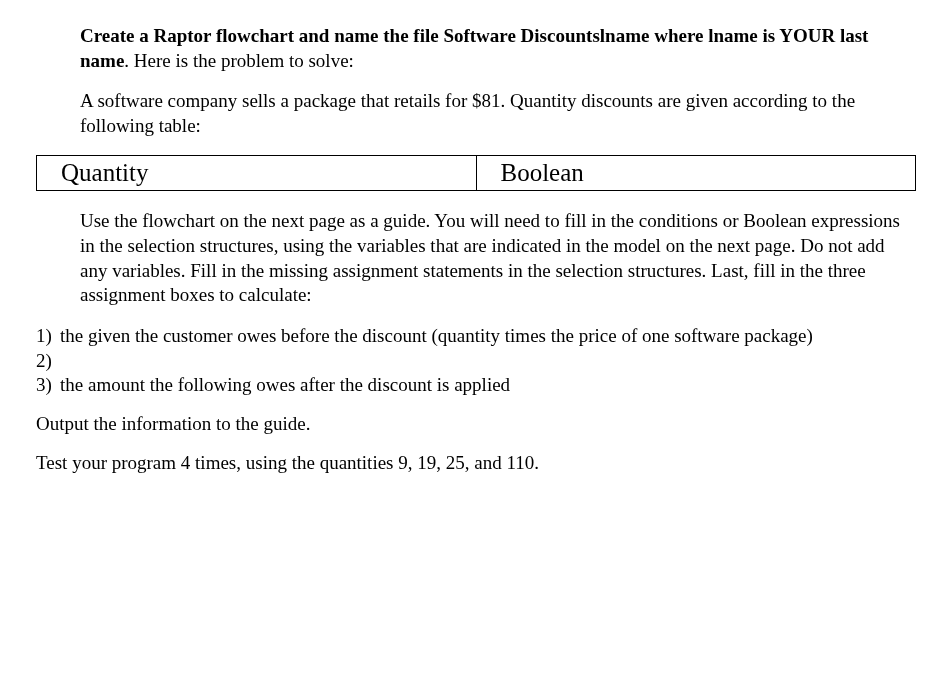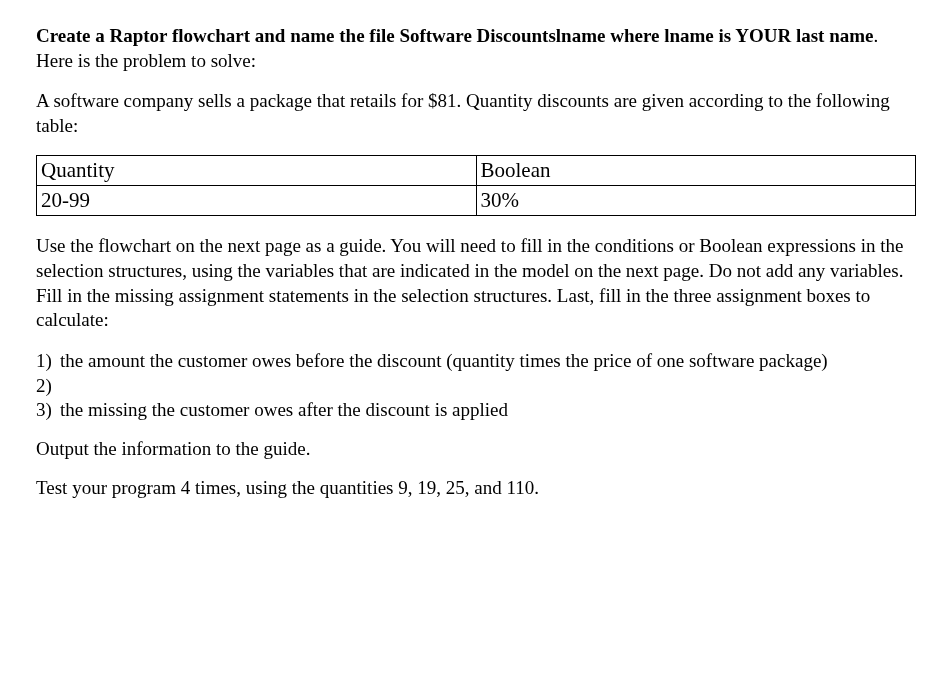--- a/index.html
+++ b/index.html
@@ -15,33 +15,34 @@
       background: #fff;
       width: 952px;
       height: 695px;
       padding: 24px 36px;
     }
     .bold {
       font-weight: bold;
     }
     .para {
       margin-bottom: 16px;
+      margin-left: 44px;
     }
     .para-tight {
       margin-bottom: 14px;
     }
     table {
       border-collapse: collapse;
       width: 100%;
       margin-bottom: 18px;
     }
     table td {
       border: 1px solid #000;
-      padding: 1px 4px;
-      font-size: 21px;
+      padding: 1px 24px;
+      font-size: 25px;
       vertical-align: top;
       width: 50%;
     }
     .list-item {
       display: flex;
     }
     .list-num {
       min-width: 24px;
     }
   </style>
@@ -53,38 +54,34 @@
 </div>
 
 <div class="para">A software company sells a package that retails for $81. Quantity discounts are given according to the following table:</div>
 
 <table>
   <tbody>
       <tr>
     <td>Quantity</td>
     <td>Boolean</td>
   </tr>
-  <tr>
-    <td>20-99</td>
-    <td>30%</td>
-  </tr>
 </tbody>
   </table>
 
 <div class="para">Use the flowchart on the next page as a guide. You will need to fill in the conditions or Boolean expressions in the selection structures, using the variables that are indicated in the model on the next page. Do not add any variables.  Fill in the missing assignment statements in the selection structures. Last, fill in the three assignment boxes to calculate:</div>
 
 <div class="para-tight">
   <div class="list-item">
     <span class="list-num">1)</span>
-    <span>the amount the customer owes before the discount (quantity times the price of one software package)</span>
+    <span>the given the customer owes before the discount (quantity times the price of one software package)</span>
   </div>
   <div class="list-item">
     <span class="list-num">2)</span>
   </div>
   <div class="list-item">
     <span class="list-num">3)</span>
-    <span>the missing the customer owes after the discount is applied</span>
+    <span>the amount the following owes after the discount is applied</span>
   </div>
 </div>
 
 <div class="para-tight">Output the information to the guide.</div>
 
 <div>Test your program 4 times, using the quantities 9, 19, 25, and 110.</div>
 
 </body></html>

